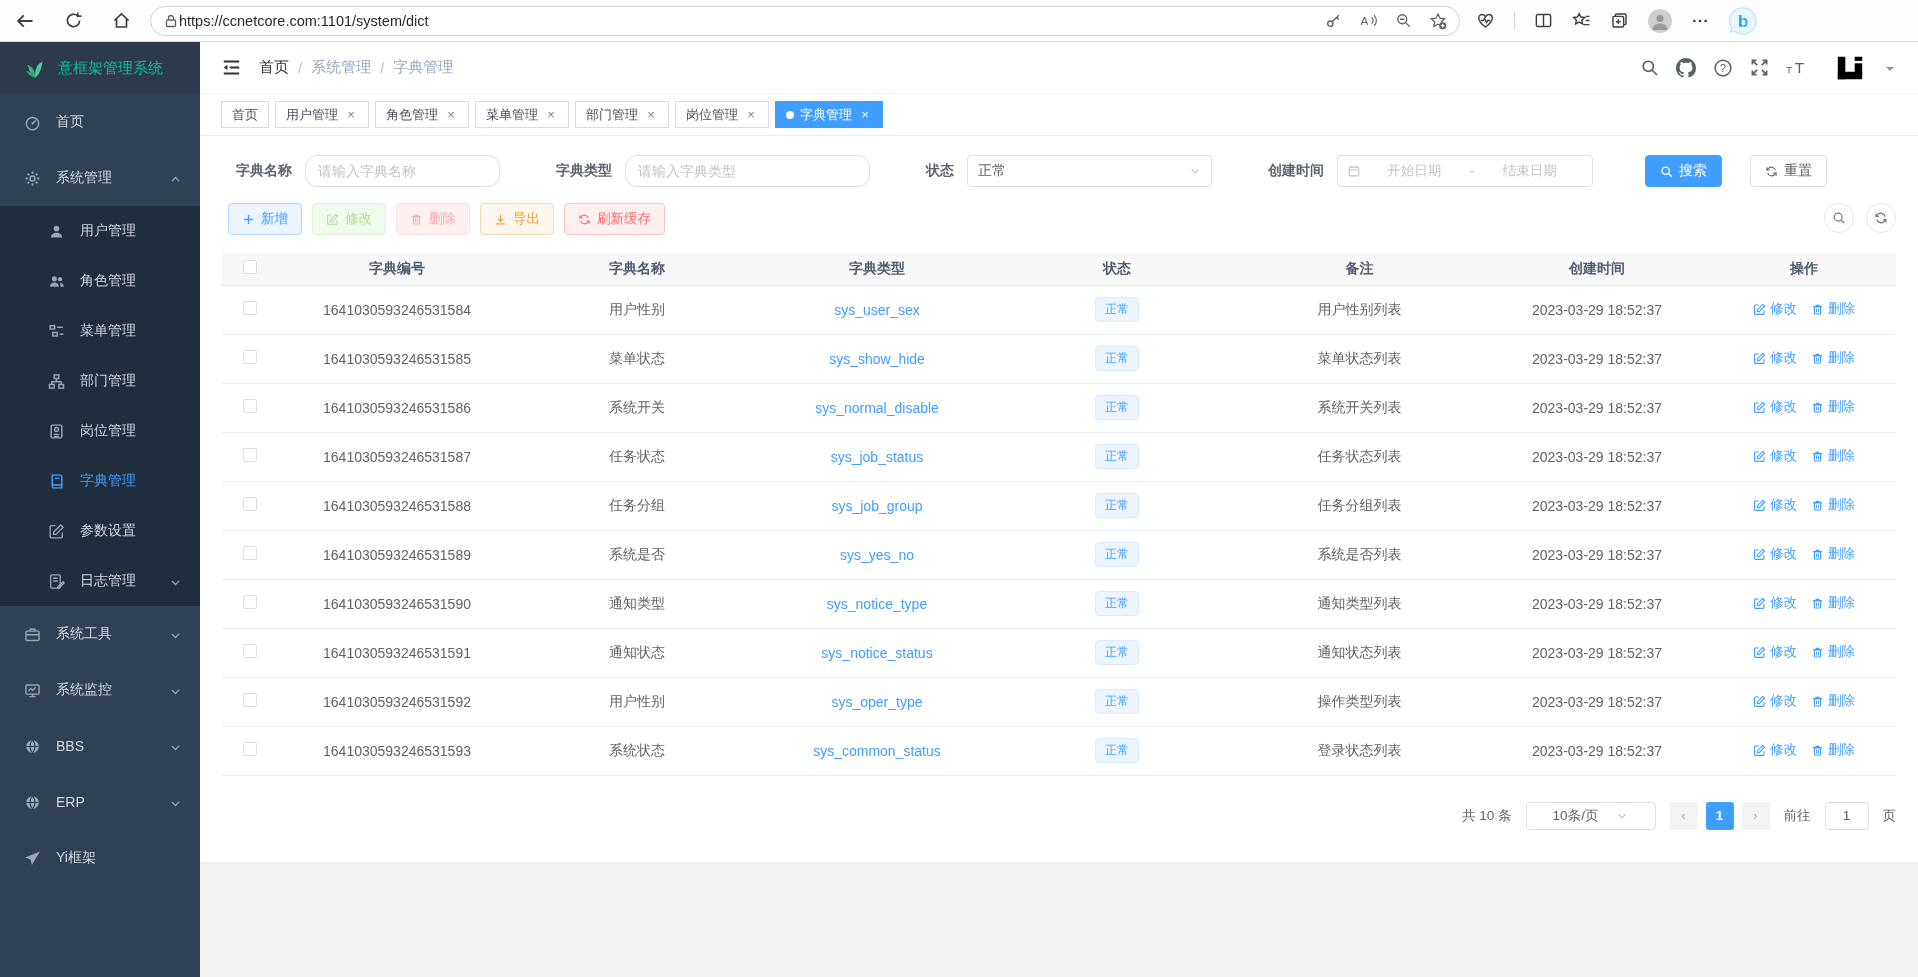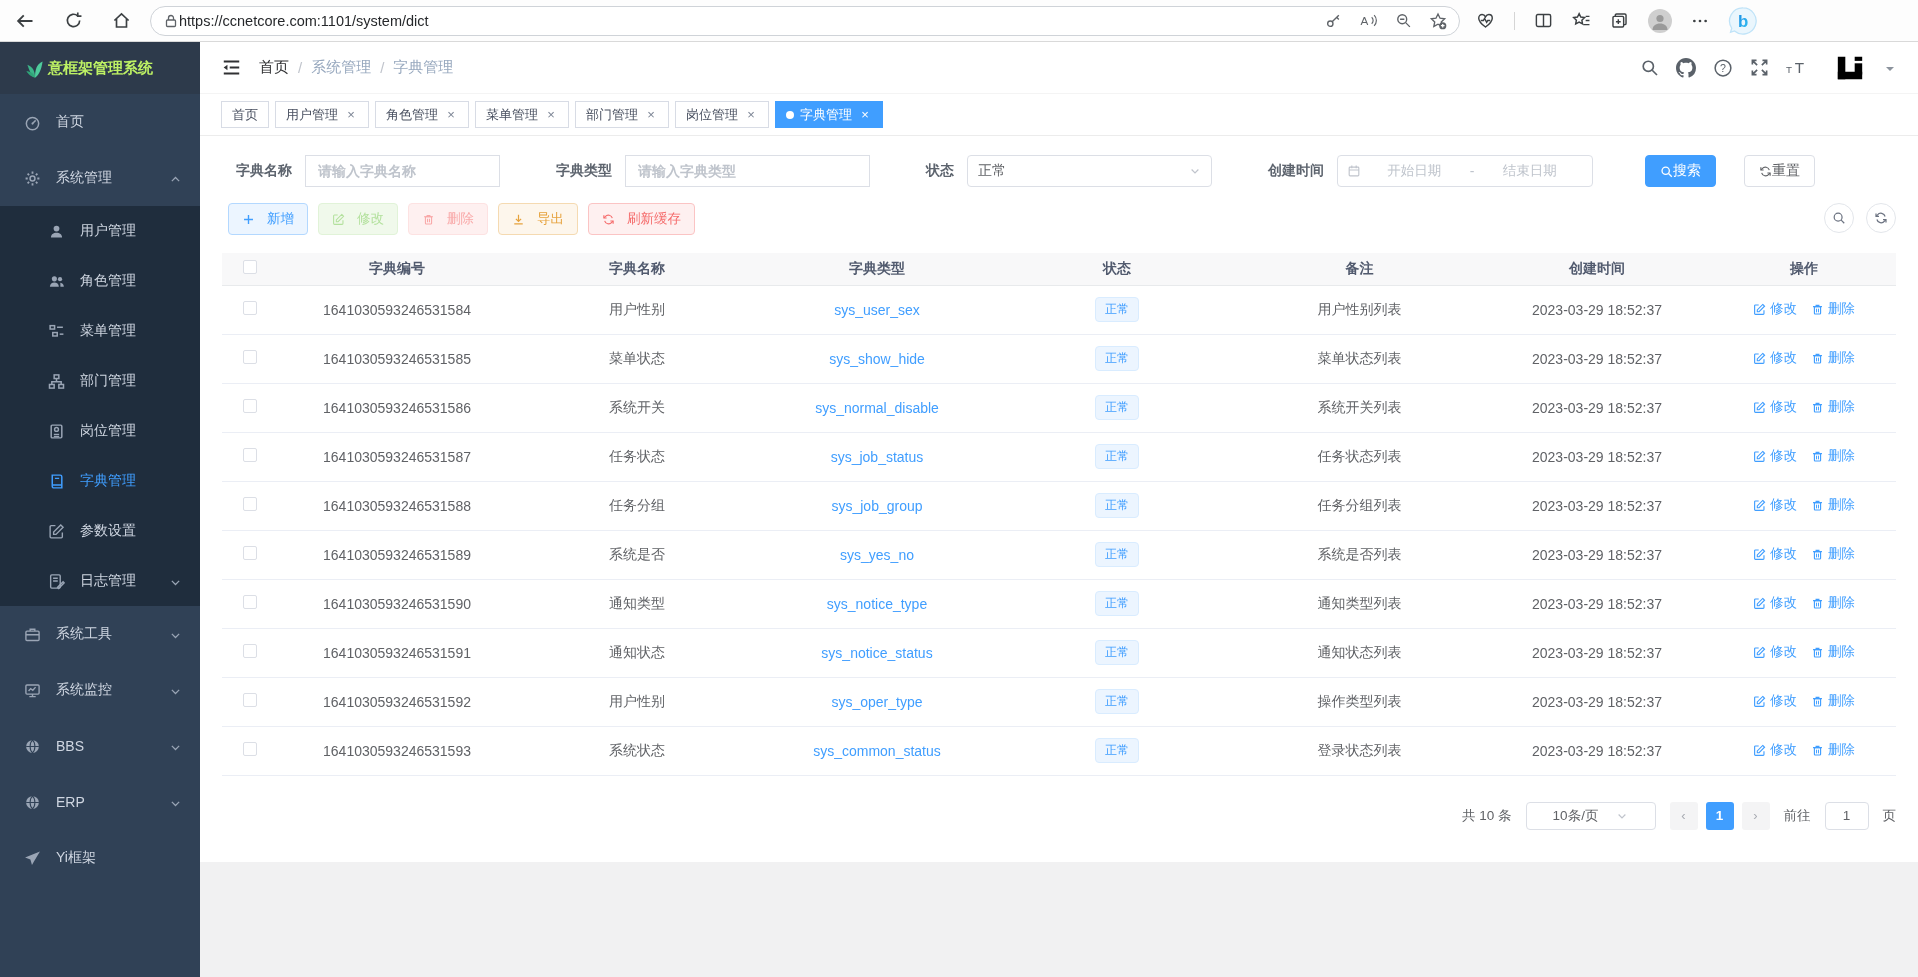--- a/index.html
+++ b/index.html
@@ -18,21 +18,21 @@
   .bb-divider { width:1px; height:18px; background:#d5d5d5; }
   .avatar-circle { width:24px; height:24px; border-radius:50%; background:#cfcfcf; overflow:hidden; display:flex; align-items:center; justify-content:center; }
 
   
   .app { position:absolute; top:42px; left:0; width:1918px; height:935px; display:flex; }
   .gray-strip { position:absolute; left:200px; top:862px; right:0; bottom:0; background:#f1f1f2; }
 
   
   .sidebar { width:200px; background:#304156; height:935px; flex:0 0 200px; overflow:hidden; }
   .logo-row { height:52px; display:flex; align-items:center; padding-left:22px; background:#2d3a4b; }
-  .logo-title { color:#bef264; font-weight:bold; font-size:15px; }
+  .logo-title { color:#14b8a6; font-weight:normal; font-size:15px; margin-left:10px; }
   .menu-item { height:56px; display:flex; align-items:center; padding:0 18px 0 24px; color:#cfd6e1; cursor:pointer; font-size:14px; }
   .menu-item .mi-icon { color:#9aa5b5; width:18px; height:18px; margin-right:14px; flex:0 0 18px; }
   .menu-item .mi-label { flex:1; }
   .menu-item .mi-caret { color:#9aa5b5; }
   .submenu { background:#1f2d3d; }
   .submenu .menu-item { height:50px; padding-left:48px; }
   .menu-item.active { color:#409eff; }
   .menu-item.active .mi-icon { color:#409eff; }
 
   
@@ -55,35 +55,35 @@
   .tag { height:27px; display:inline-flex; align-items:center; padding:0 10px; border:1px solid #d8dce5; background:#fff; color:#495060; font-size:13px; cursor:pointer; white-space:nowrap; }
   .tag .dot { width:8px; height:8px; border-radius:50%; background:#fff; margin-right:6px; display:none; }
   .tag .tclose { margin-left:6px; font-size:13px; color:#7b8494; width:14px; height:14px; line-height:13px; text-align:center; border-radius:50%; }
   .tag.active { background:#409eff; border-color:#409eff; color:#fff; }
   .tag.active .dot { display:inline-block; }
   .tag.active .tclose { color:#fff; }
 
   
   .filter-row { display:flex; align-items:center; padding:19px 0 0 36px; height:51px; }
   .f-label { font-weight:bold; color:#5d646e; margin-right:13px; white-space:nowrap; }
-  .f-input { height:32px; border:1px solid #dcdfe6; border-radius:0; padding:12px 12px; font-size:14px; color:#606266; outline:none;font-weight:bold; }
+  .f-input { height:32px; border:1px solid #dcdfe6; border-radius:12px; padding:12px 12px; font-size:14px; color:#606266; outline:none; }
   .f-input::placeholder { color:#bfc4cc; }
   .w195 { width:195px; margin-right:56px; }
   .w245 { width:245px; margin-right:56px; }
   .f-select { width:245px; height:32px; border:1px solid #dcdfe6; border-radius:4px; display:flex; align-items:center; padding:0 10px; margin-right:56px; cursor:pointer; }
   .f-select .sel-val { flex:1; color:#606266; }
   .f-date { width:256px; height:32px; border:1px solid #dcdfe6; border-radius:4px; display:flex; align-items:center; padding:0 9px; margin-right:52px; color:#bfc4cc; }
   .f-date .dph { flex:1; text-align:center; font-size:13.5px; }
   .f-date .dsep { color:#bfc4cc; padding:0 2px; }
-  .btn { height:32px; border-radius:4px; border:1px solid #dcdfe6; background:#fff; display:inline-flex; align-items:center; justify-content:center; font-size:14px; padding:0 14px; cursor:pointer; color:#606266; }
+  .btn { height:32px; border-radius:4px; border:1px solid #dcdfe6; background:#fff; display:inline-flex; align-items:center; justify-content:center; gap:6px; font-size:14px; padding:0 14px; cursor:pointer; color:#606266; }
   .btn-primary { background:#409eff; border-color:#409eff; color:#fff; margin-right:28px; }
 
   
   .toolbar-row { display:flex; align-items:center; padding:16px 22px 0 28px; height:48px; position:relative; }
-  .tb { height:32px; border-radius:4px; font-size:13.5px; display:inline-flex; align-items:center; gap:12px; padding:0 13px; margin-right:10px; cursor:pointer; border:1px solid; }
+  .tb { height:32px; border-radius:4px; font-size:13.5px; display:inline-flex; align-items:center; gap:6px; padding:0 13px; margin-right:10px; cursor:pointer; border:1px solid; }
   .tb-add   { background:#ecf5ff; border-color:#b3d8ff; color:#409eff; }
   .tb-edit  { background:#f0f9eb; border-color:#e1f3d8; color:#b3e19d; cursor:not-allowed; }
   .tb-del   { background:#fef0f0; border-color:#fde2e2; color:#f9a7a7; cursor:not-allowed; }
   .tb-exp   { background:#fdf6ec; border-color:#f5dab1; color:#e6a23c; }
   .tb-cache { background:#fef0f0; border-color:#fbc4c4; color:#f56c6c; }
   .circle-btns { position:absolute; right:22px; top:16px; display:flex; gap:12px; }
   .cbtn { width:30px; height:30px; border-radius:50%; border:1px solid #e3e6eb; background:#fff; color:#6b7280; display:flex; align-items:center; justify-content:center; cursor:pointer; }
 
   
   .dict-table { margin:18px 22px 0 22px; width:1674px; border-collapse:collapse; table-layout:fixed; }

